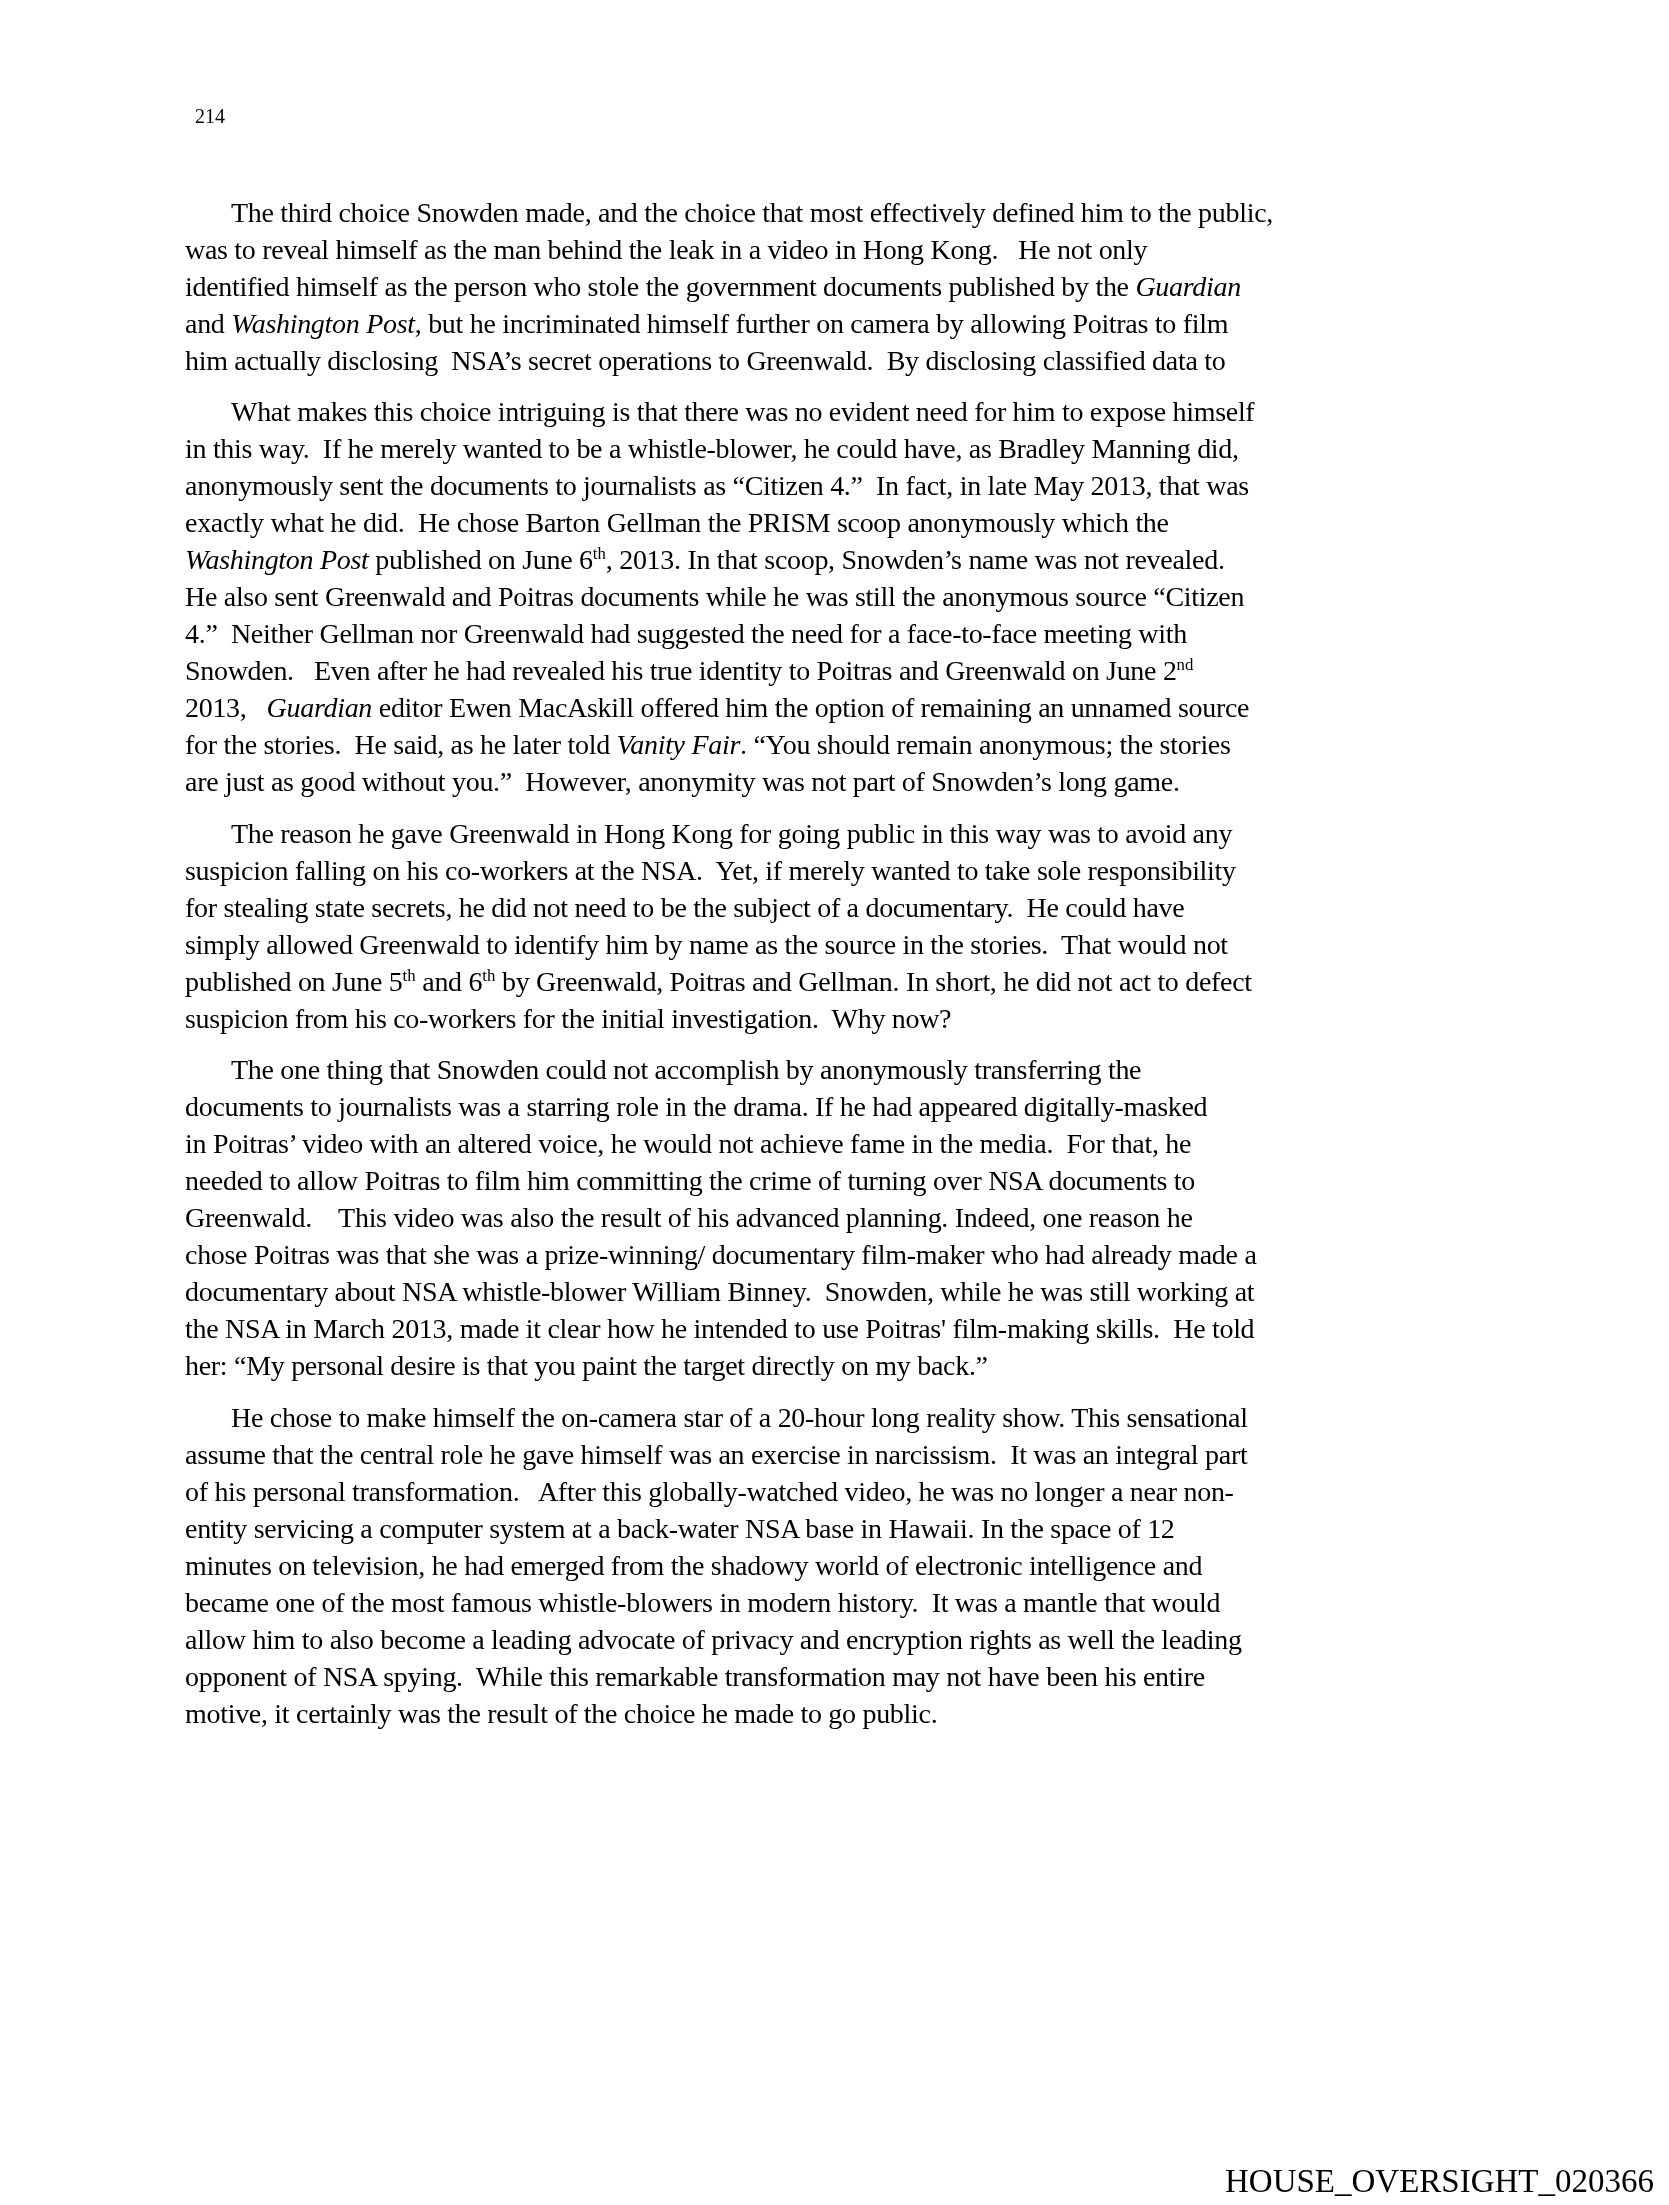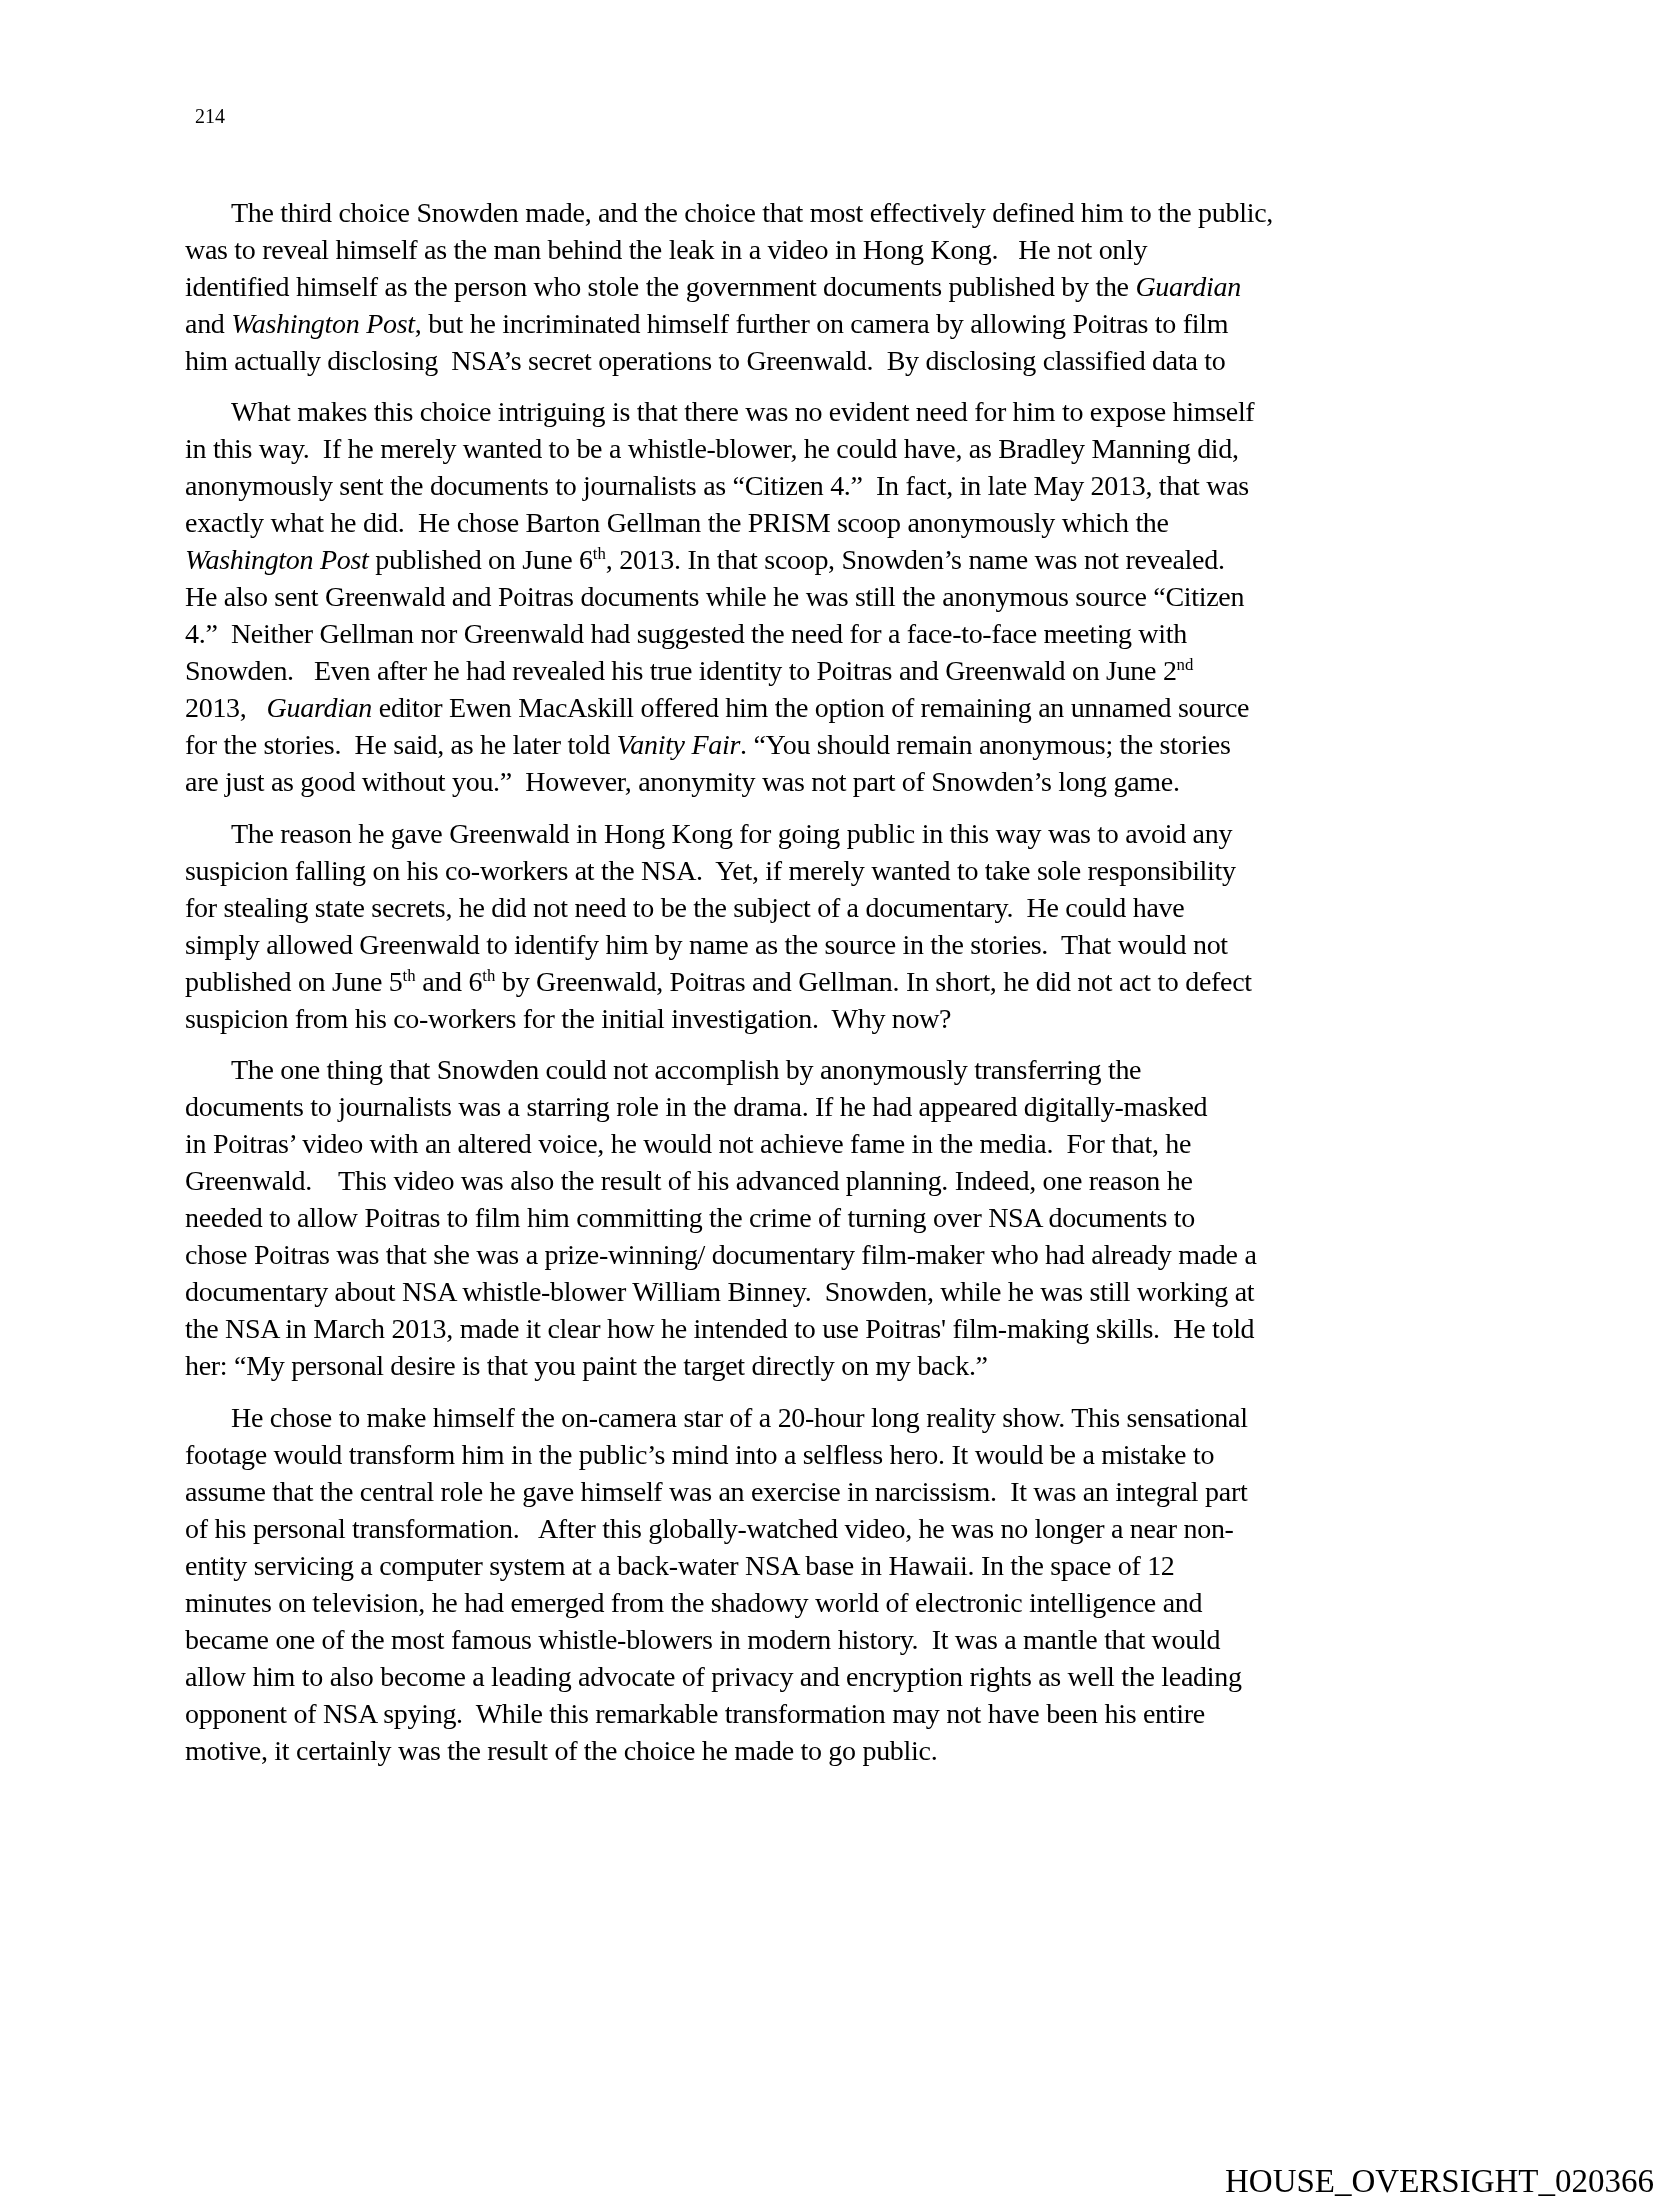--- a/index.html
+++ b/index.html
@@ -90,30 +90,29 @@
       <div class="line"><span>suspicion falling on his co-workers at the NSA.  Yet, if merely wanted to take sole responsibility</span></div>
       <div class="line"><span>for stealing state secrets, he did not need to be the subject of a documentary.  He could have</span></div>
       <div class="line"><span>simply allowed Greenwald to identify him by name as the source in the stories.  That would not</span></div>
       <div class="line"><span>published on June 5</span><sup>th</sup><span> and 6</span><sup>th</sup><span> by Greenwald, Poitras and Gellman. In short, he did not act to defect</span></div>
       <div class="line"><span>suspicion from his co-workers for the initial investigation.  Why now?</span></div>
     </div>
     <div class="paragraph">
       <div class="line first"><span>The one thing that Snowden could not accomplish by anonymously transferring the</span></div>
       <div class="line"><span>documents to journalists was a starring role in the drama. If he had appeared digitally-masked</span></div>
       <div class="line"><span>in Poitras’ video with an altered voice, he would not achieve fame in the media.  For that, he</span></div>
+      <div class="line"><span>needed to allow Poitras to film him committing the crime of turning over NSA documents to</span></div>
       <div class="line"><span>Greenwald.    This video was also the result of his advanced planning. Indeed, one reason he</span></div>
-      <div class="line"><span>needed to allow Poitras to film him committing the crime of turning over NSA documents to</span></div>
       <div class="line"><span>chose Poitras was that she was a prize-winning/ documentary film-maker who had already made a</span></div>
       <div class="line"><span>documentary about NSA whistle-blower William Binney.  Snowden, while he was still working at</span></div>
       <div class="line"><span>the NSA in March 2013, made it clear how he intended to use Poitras' film-making skills.  He told</span></div>
       <div class="line"><span>her: “My personal desire is that you paint the target directly on my back.”</span></div>
     </div>
     <div class="paragraph">
       <div class="line first"><span>He chose to make himself the on-camera star of a 20-hour long reality show. This sensational</span></div>
-      <div class="line"><span>footage would transform him in the public’s mind into a selfless hero. It would be a mistake to</span></div>
       <div class="line"><span>assume that the central role he gave himself was an exercise in narcissism.  It was an integral part</span></div>
       <div class="line"><span>of his personal transformation.   After this globally-watched video, he was no longer a near non-</span></div>
       <div class="line"><span>entity servicing a computer system at a back-water NSA base in Hawaii. In the space of 12</span></div>
       <div class="line"><span>minutes on television, he had emerged from the shadowy world of electronic intelligence and</span></div>
       <div class="line"><span>became one of the most famous whistle-blowers in modern history.  It was a mantle that would</span></div>
       <div class="line"><span>allow him to also become a leading advocate of privacy and encryption rights as well the leading</span></div>
       <div class="line"><span>opponent of NSA spying.  While this remarkable transformation may not have been his entire</span></div>
       <div class="line"><span>motive, it certainly was the result of the choice he made to go public.</span></div>
     </div>
   </div>

